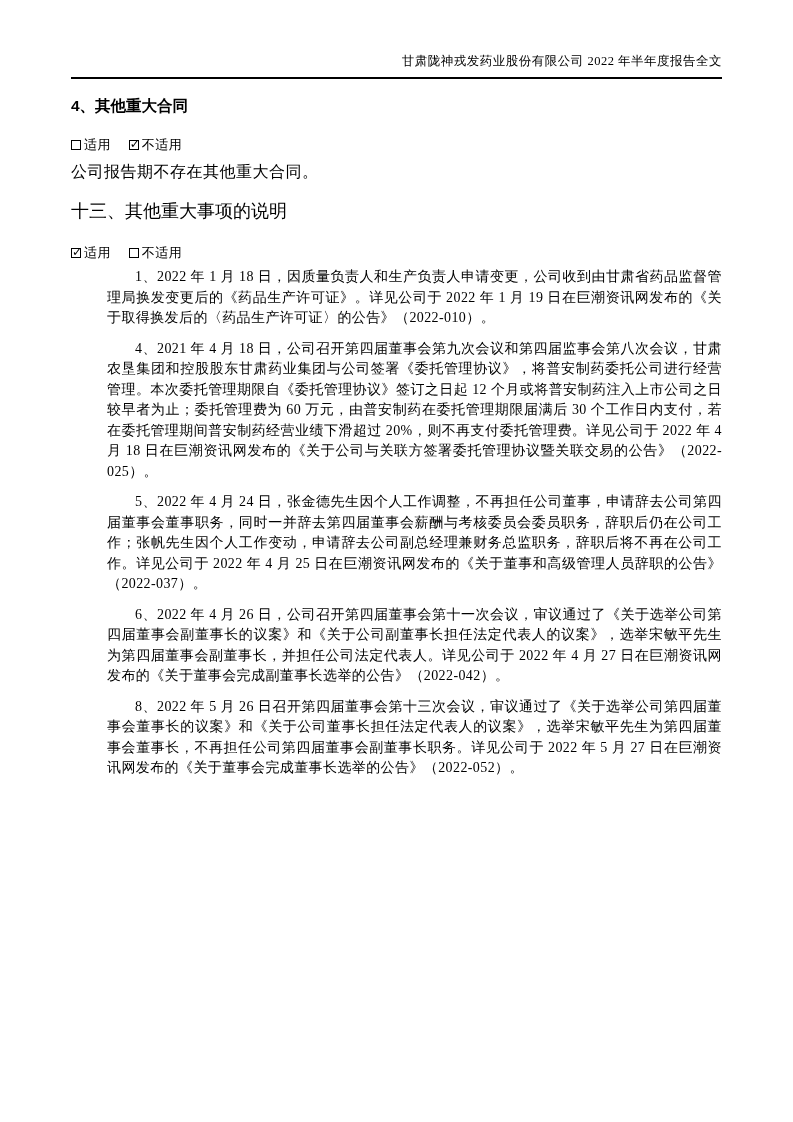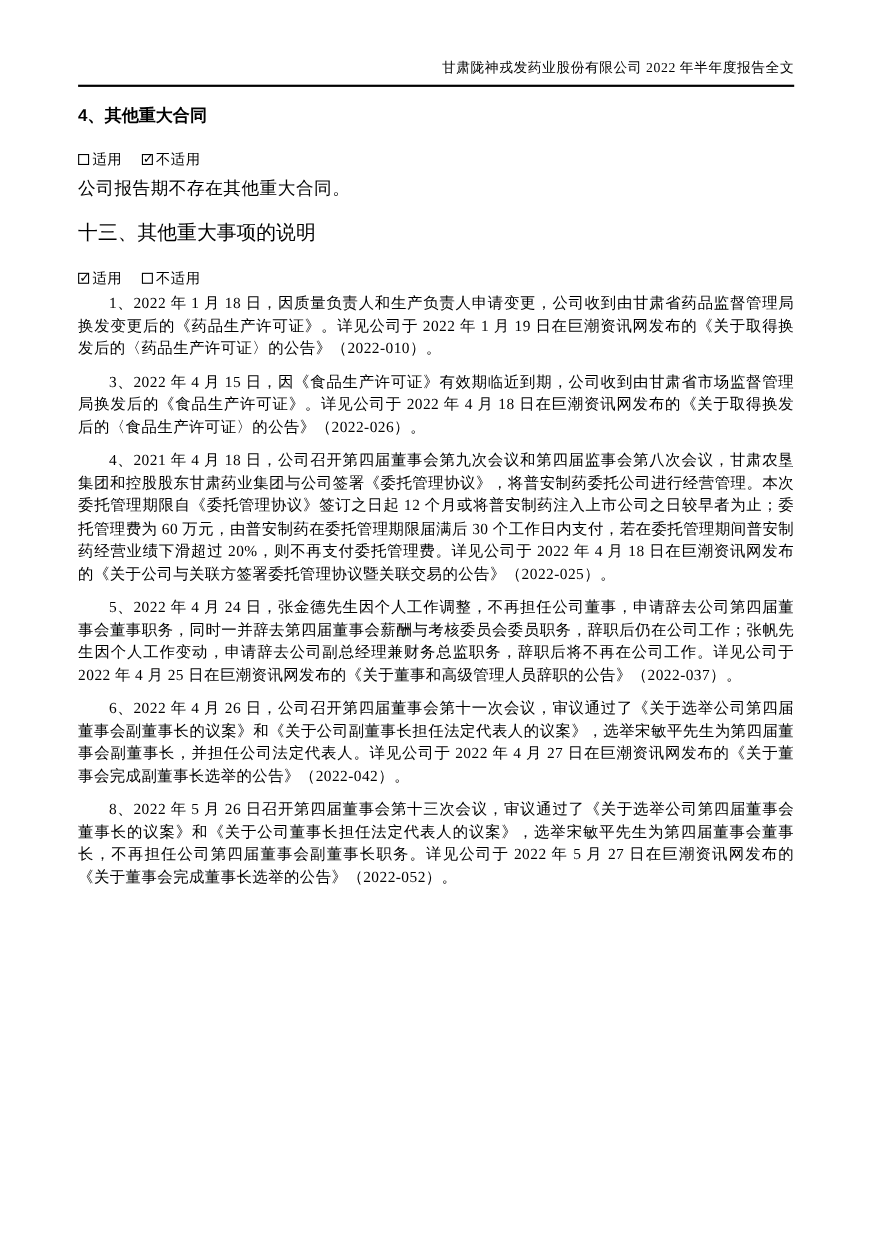--- a/index.html
+++ b/index.html
@@ -61,21 +61,21 @@
     font-size: 12px;
     line-height: 1;
     font-family: "DejaVu Sans", sans-serif;
   }
   .statement {
     margin: 9px 0 0 0;
     font-size: 16px;
     line-height: 19px;
     letter-spacing: 0.5px;
   }
-  .doc-body { margin-top: 6px; }
+  .doc-body { margin-top: 6px; margin-left: 36px; }
   .doc-body p {
     margin: 0 0 10px 0;
     font-size: 14px;
     line-height: 20.5px;
     letter-spacing: 0.4px;
     text-align: justify;
     text-indent: 2em;
   }
   .page-number {
     position: absolute;
@@ -105,21 +105,20 @@
 
   <h1 class="sec-title-lg">十三、其他重大事项的说明</h1>
 
   <div class="checkline">
     <span class="opt"><span class="cb" data-checked="true"></span><span>适用</span></span>
     <span class="opt"><span class="cb" data-checked="false"></span><span>不适用</span></span>
   </div>
 
   <div class="doc-body">
     <p>1、2022 年 1 月 18 日，因质量负责人和生产负责人申请变更，公司收到由甘肃省药品监督管理局换发变更后的《药品生产许可证》。详见公司于 2022 年 1 月 19 日在巨潮资讯网发布的《关于取得换发后的〈药品生产许可证〉的公告》（2022-010）。</p>
-    <p>3、2022 年 4 月 15 日，因《食品生产许可证》有效期临近到期，公司收到由甘肃省市场监督管理局换发后的《食品生产许可证》。详见公司于 2022 年 4 月 18 日在巨潮资讯网发布的《关于取得换发后的〈食品生产许可证〉的公告》（2022-026）。</p>
     <p>4、2021 年 4 月 18 日，公司召开第四届董事会第九次会议和第四届监事会第八次会议，甘肃农垦集团和控股股东甘肃药业集团与公司签署《委托管理协议》，将普安制药委托公司进行经营管理。本次委托管理期限自《委托管理协议》签订之日起 12 个月或将普安制药注入上市公司之日较早者为止；委托管理费为 60 万元，由普安制药在委托管理期限届满后 30 个工作日内支付，若在委托管理期间普安制药经营业绩下滑超过 20%，则不再支付委托管理费。详见公司于 2022 年 4 月 18 日在巨潮资讯网发布的《关于公司与关联方签署委托管理协议暨关联交易的公告》（2022-025）。</p>
     <p>5、2022 年 4 月 24 日，张金德先生因个人工作调整，不再担任公司董事，申请辞去公司第四届董事会董事职务，同时一并辞去第四届董事会薪酬与考核委员会委员职务，辞职后仍在公司工作；张帆先生因个人工作变动，申请辞去公司副总经理兼财务总监职务，辞职后将不再在公司工作。详见公司于 2022 年 4 月 25 日在巨潮资讯网发布的《关于董事和高级管理人员辞职的公告》（2022-037）。</p>
     <p>6、2022 年 4 月 26 日，公司召开第四届董事会第十一次会议，审议通过了《关于选举公司第四届董事会副董事长的议案》和《关于公司副董事长担任法定代表人的议案》，选举宋敏平先生为第四届董事会副董事长，并担任公司法定代表人。详见公司于 2022 年 4 月 27 日在巨潮资讯网发布的《关于董事会完成副董事长选举的公告》（2022-042）。</p>
     <p>8、2022 年 5 月 26 日召开第四届董事会第十三次会议，审议通过了《关于选举公司第四届董事会董事长的议案》和《关于公司董事长担任法定代表人的议案》，选举宋敏平先生为第四届董事会董事长，不再担任公司第四届董事会副董事长职务。详见公司于 2022 年 5 月 27 日在巨潮资讯网发布的《关于董事会完成董事长选举的公告》（2022-052）。</p>
   </div>
 
   <div class="page-number">31</div>
 
 </div>
 

